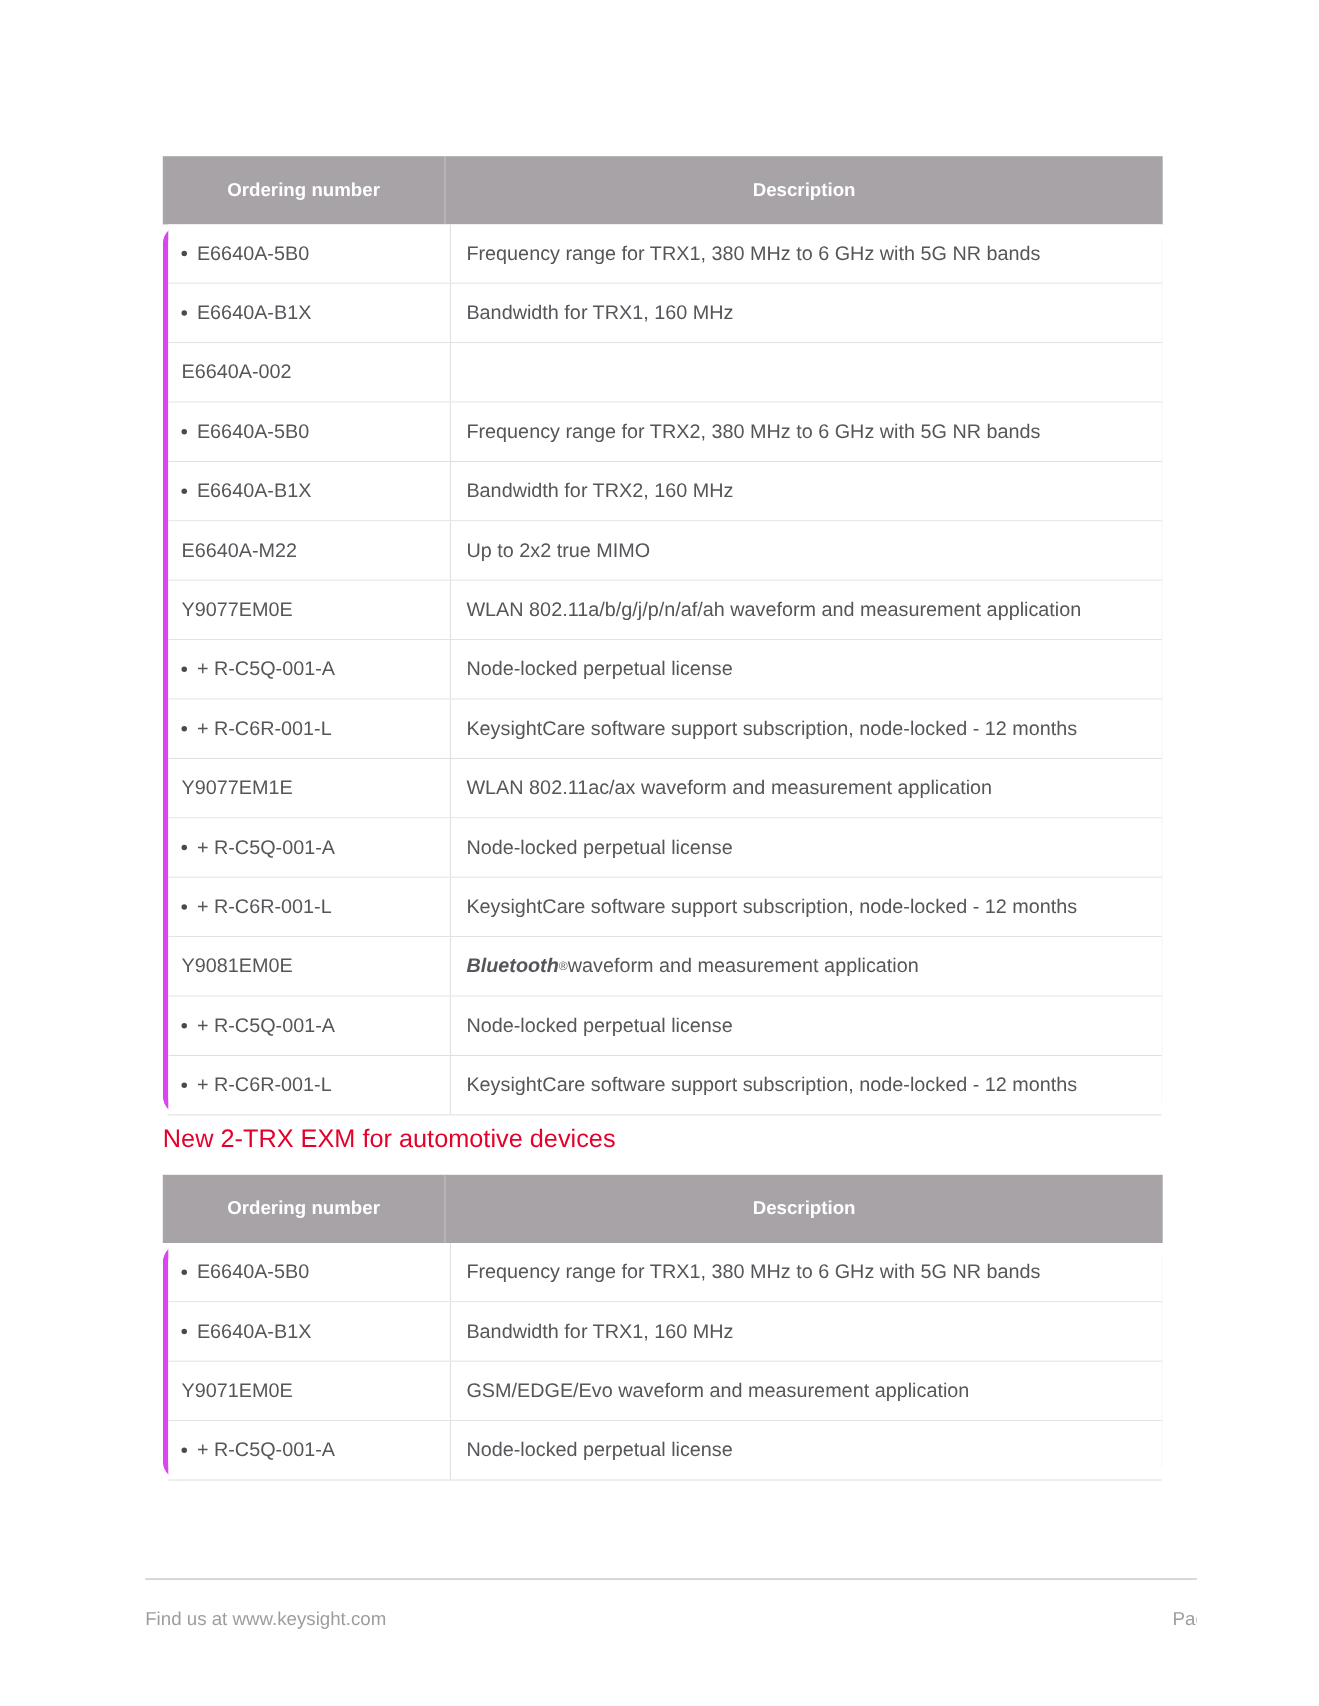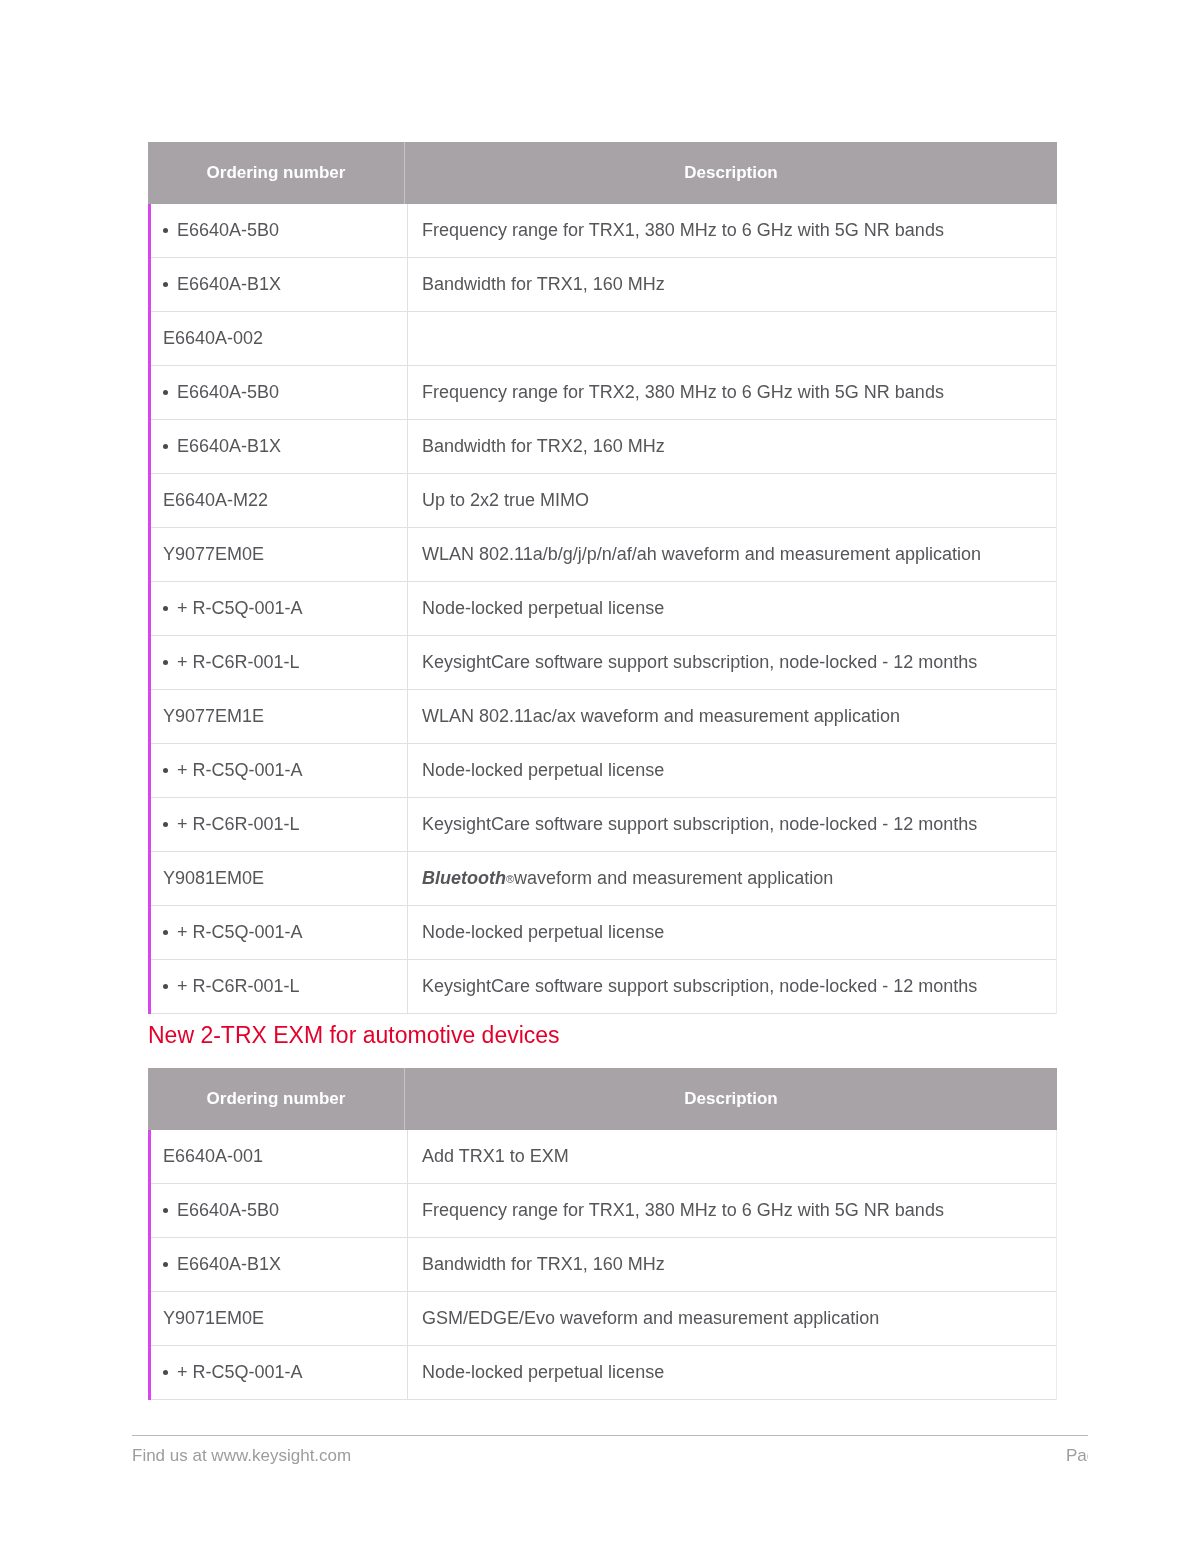--- a/index.html
+++ b/index.html
@@ -35,22 +35,23 @@
     align-items: center;
     justify-content: center;
     box-sizing: border-box;
   }
   .th.col-num {
     width: 257px;
     border-right: 1px solid #c6c3c6;
   }
   .th.col-desc { flex: 1; }
   .tbody {
-    border-left: 3px solid #d946ef;
+    border-left: 5px solid #d946ef;
     border-right: 1px solid #ececec;
+    border-radius: 18px;
   }
   .tr {
     display: flex;
     height: 53px;
     border-bottom: 1px solid var(--row-border, #e0e0e0);
     background: #ffffff;
   }
   .td {
     display: flex;
     align-items: center;
@@ -93,21 +94,21 @@
     line-height: 32px;
     color: var(--accent-red, #e4002b);
     white-space: nowrap;
   }
   .page-footer {
     position: absolute;
     left: 132px;
     top: 1435px;
     width: 996px;
     border-top: 1px solid var(--footer-line, #b9b9b9);
-    padding-top: 10px;
+    padding-top: 26px;
     display: flex;
     justify-content: space-between;
     align-items: flex-start;
     font-size: 17px;
     color: var(--footer-text, #9d9d9d);
   }
 </style>
 </head>
 <body>
 
@@ -228,26 +229,20 @@
   <h2 class="section-heading">New 2-TRX EXM for automotive devices</h2>
 
   <section class="otable" id="table-1">
     <div class="thead">
         <div class="th col-num">Ordering number</div>
         <div class="th col-desc">Description</div>
       </div>
     <div class="tbody">
         <div class="tr">
           <div class="td col-num">
-            <span>E6640A-001</span>
-          </div>
-          <div class="td col-desc">Add TRX1 to EXM</div>
-        </div>
-        <div class="tr">
-          <div class="td col-num">
             <span class="bullet"></span>
             <span>E6640A-5B0</span>
           </div>
           <div class="td col-desc">Frequency range for TRX1, 380 MHz to 6 GHz with 5G NR bands</div>
         </div>
         <div class="tr">
           <div class="td col-num">
             <span class="bullet"></span>
             <span>E6640A-B1X</span>
           </div>

